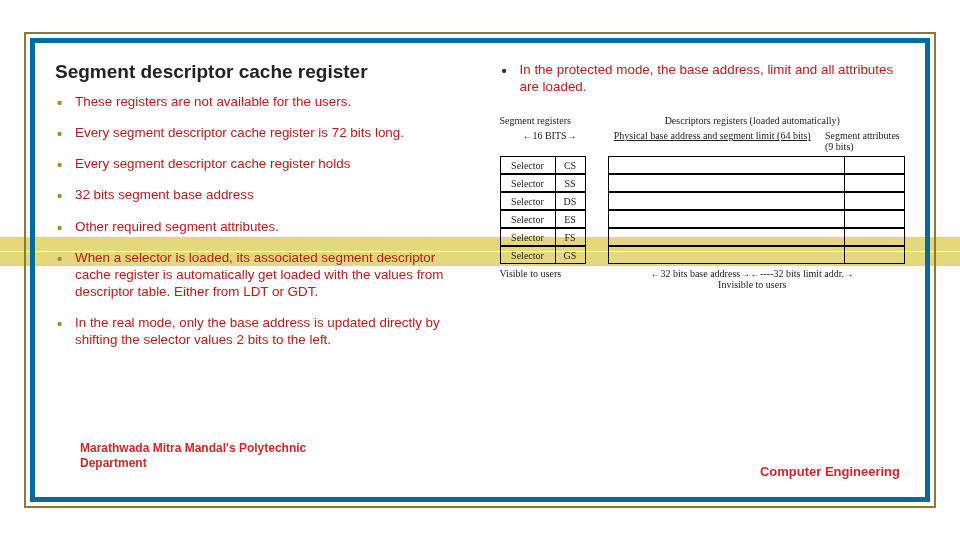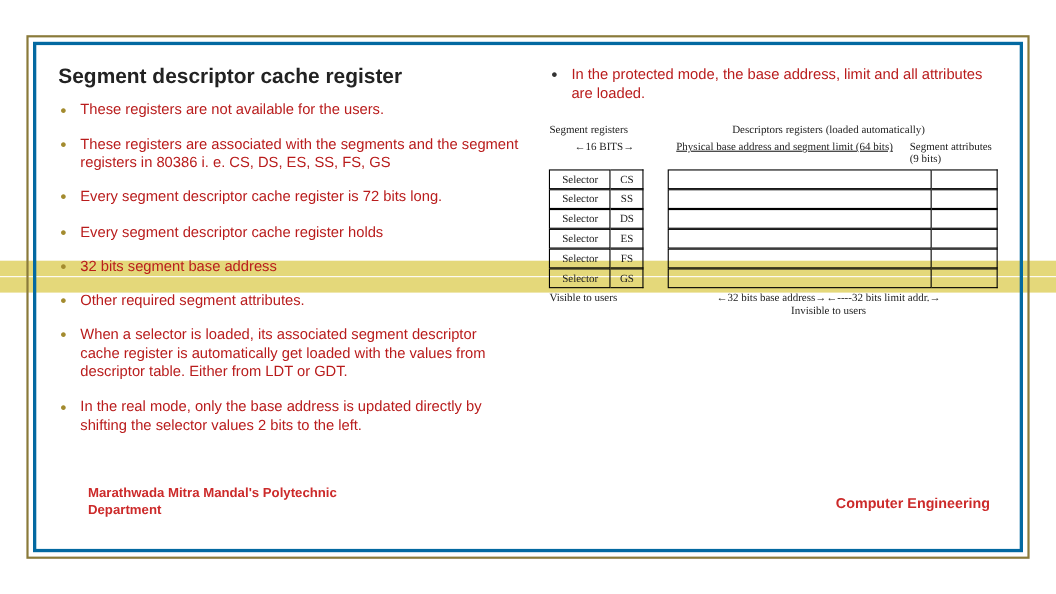--- a/index.html
+++ b/index.html
@@ -16,21 +16,21 @@
     top: 32px;
     left: 24px;
     right: 24px;
     bottom: 32px;
     border: 2px solid #8a7a3a;
     padding: 4px;
   }
   .frame-inner {
     width: 100%;
     height: 100%;
-    border: 3px solid #0369a1;
+    border: 5px solid #0369a1;
     position: relative;
     padding: 18px 20px;
   }
   .columns {
     display: flex;
     gap: 28px;
     height: 100%;
   }
   .col-left { flex: 0 0 49%; }
   .col-right { flex: 1; font-size: 13.5px; }
@@ -159,21 +159,21 @@
     bottom: 68px;
     font-size: 12px;
     font-weight: bold;
     color: #cc2a2a;
     line-height: 1.3;
     z-index: 4;
   }
   .footer-right {
     position: absolute;
     right: 60px;
-    bottom: 75px;
+    bottom: 61px;
     font-size: 13px;
     font-weight: bold;
     color: #cc2a2a;
   }
   
   .stripe {
     position: absolute;
     left: 0; right: 0;
     height: 14px;
     background: #e4d87a;
@@ -190,21 +190,20 @@
 <div class="stripe s2"></div>
 
 <div class="frame-outer">
   <div class="frame-inner">
     <div class="content-layer">
       <div class="columns">
         <div class="col-left">
           <div class="title">Segment descriptor cache register</div>
           <ul class="bullets">
             <li>These registers are not available for the users.</li>
-            <li>These registers are associated with the segments and the segment registers in 80386 i. e. CS, DS, ES, SS, FS, GS</li>
             <li>Every segment descriptor cache register is 72 bits long.</li>
             <li>Every segment descriptor cache register holds</li>
             <li>32 bits segment base address</li>
             <li>Other required segment attributes.</li>
             <li>When a selector is loaded, its associated segment descriptor cache register is automatically get loaded with the values from descriptor table. Either from LDT or GDT.</li>
             <li>In the real mode, only the base address is updated directly by shifting the selector values 2 bits to the left.</li>
           </ul>
         </div>
         <div class="col-right">
           <ul class="bullets">

